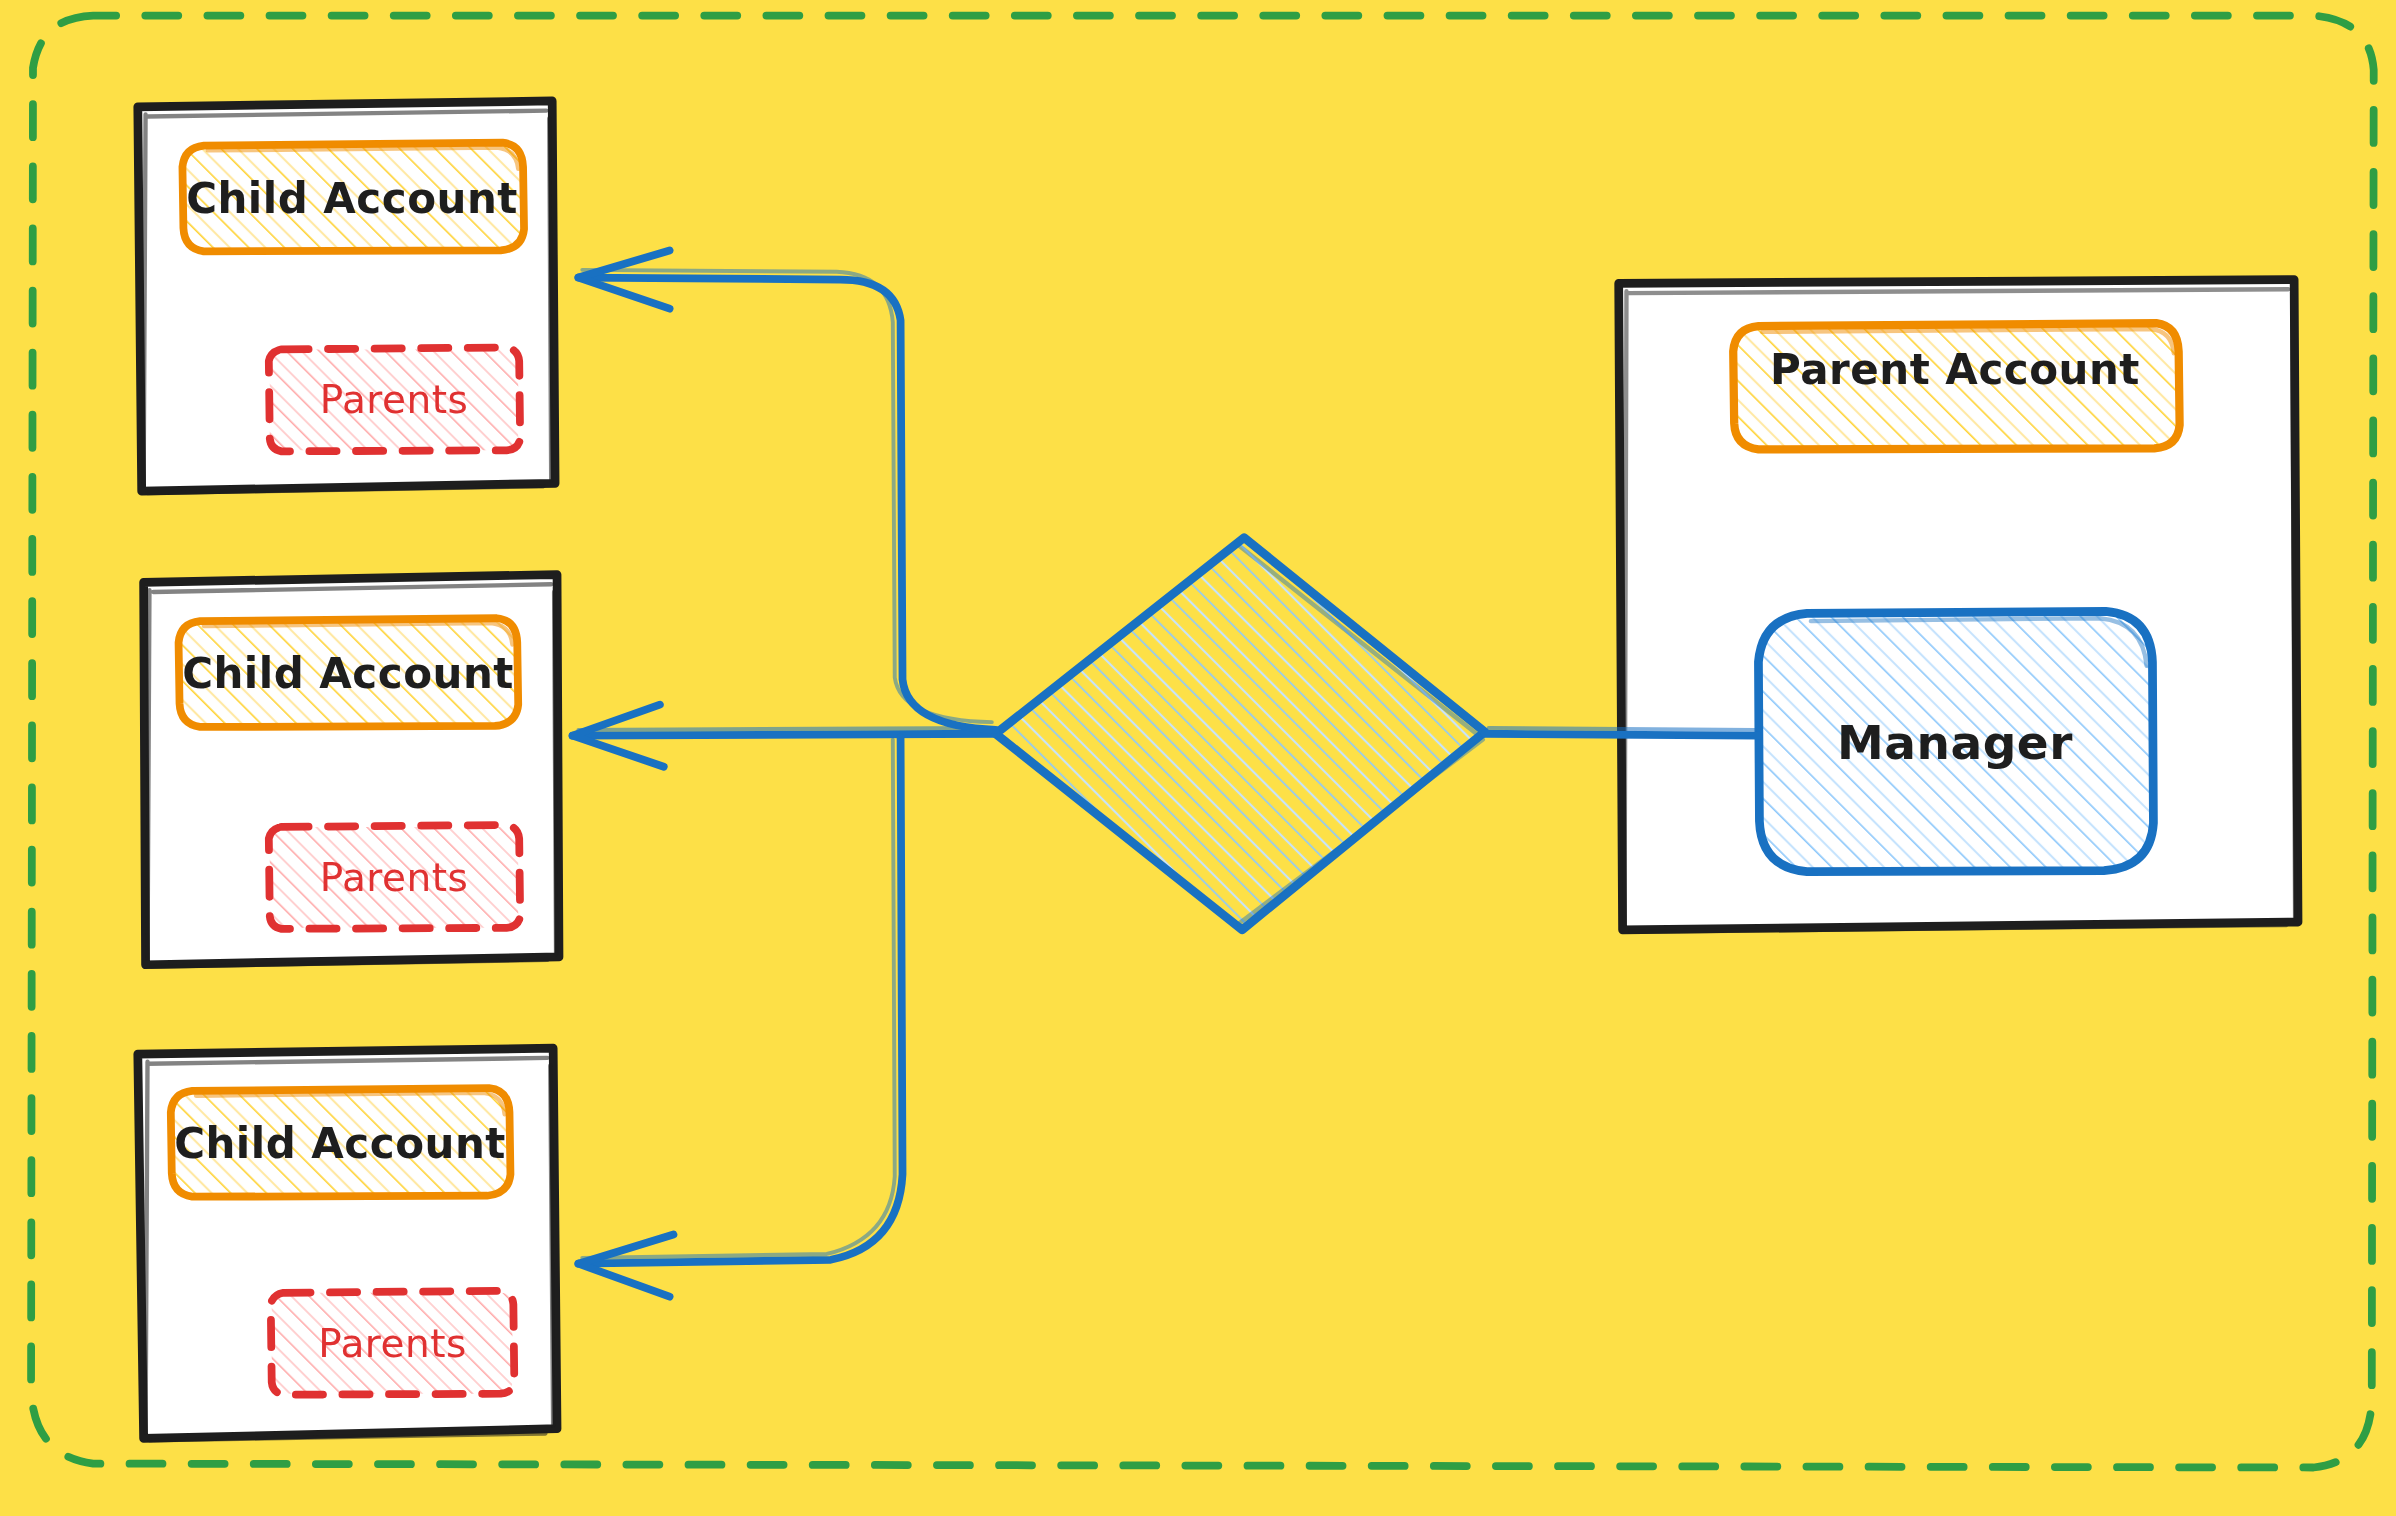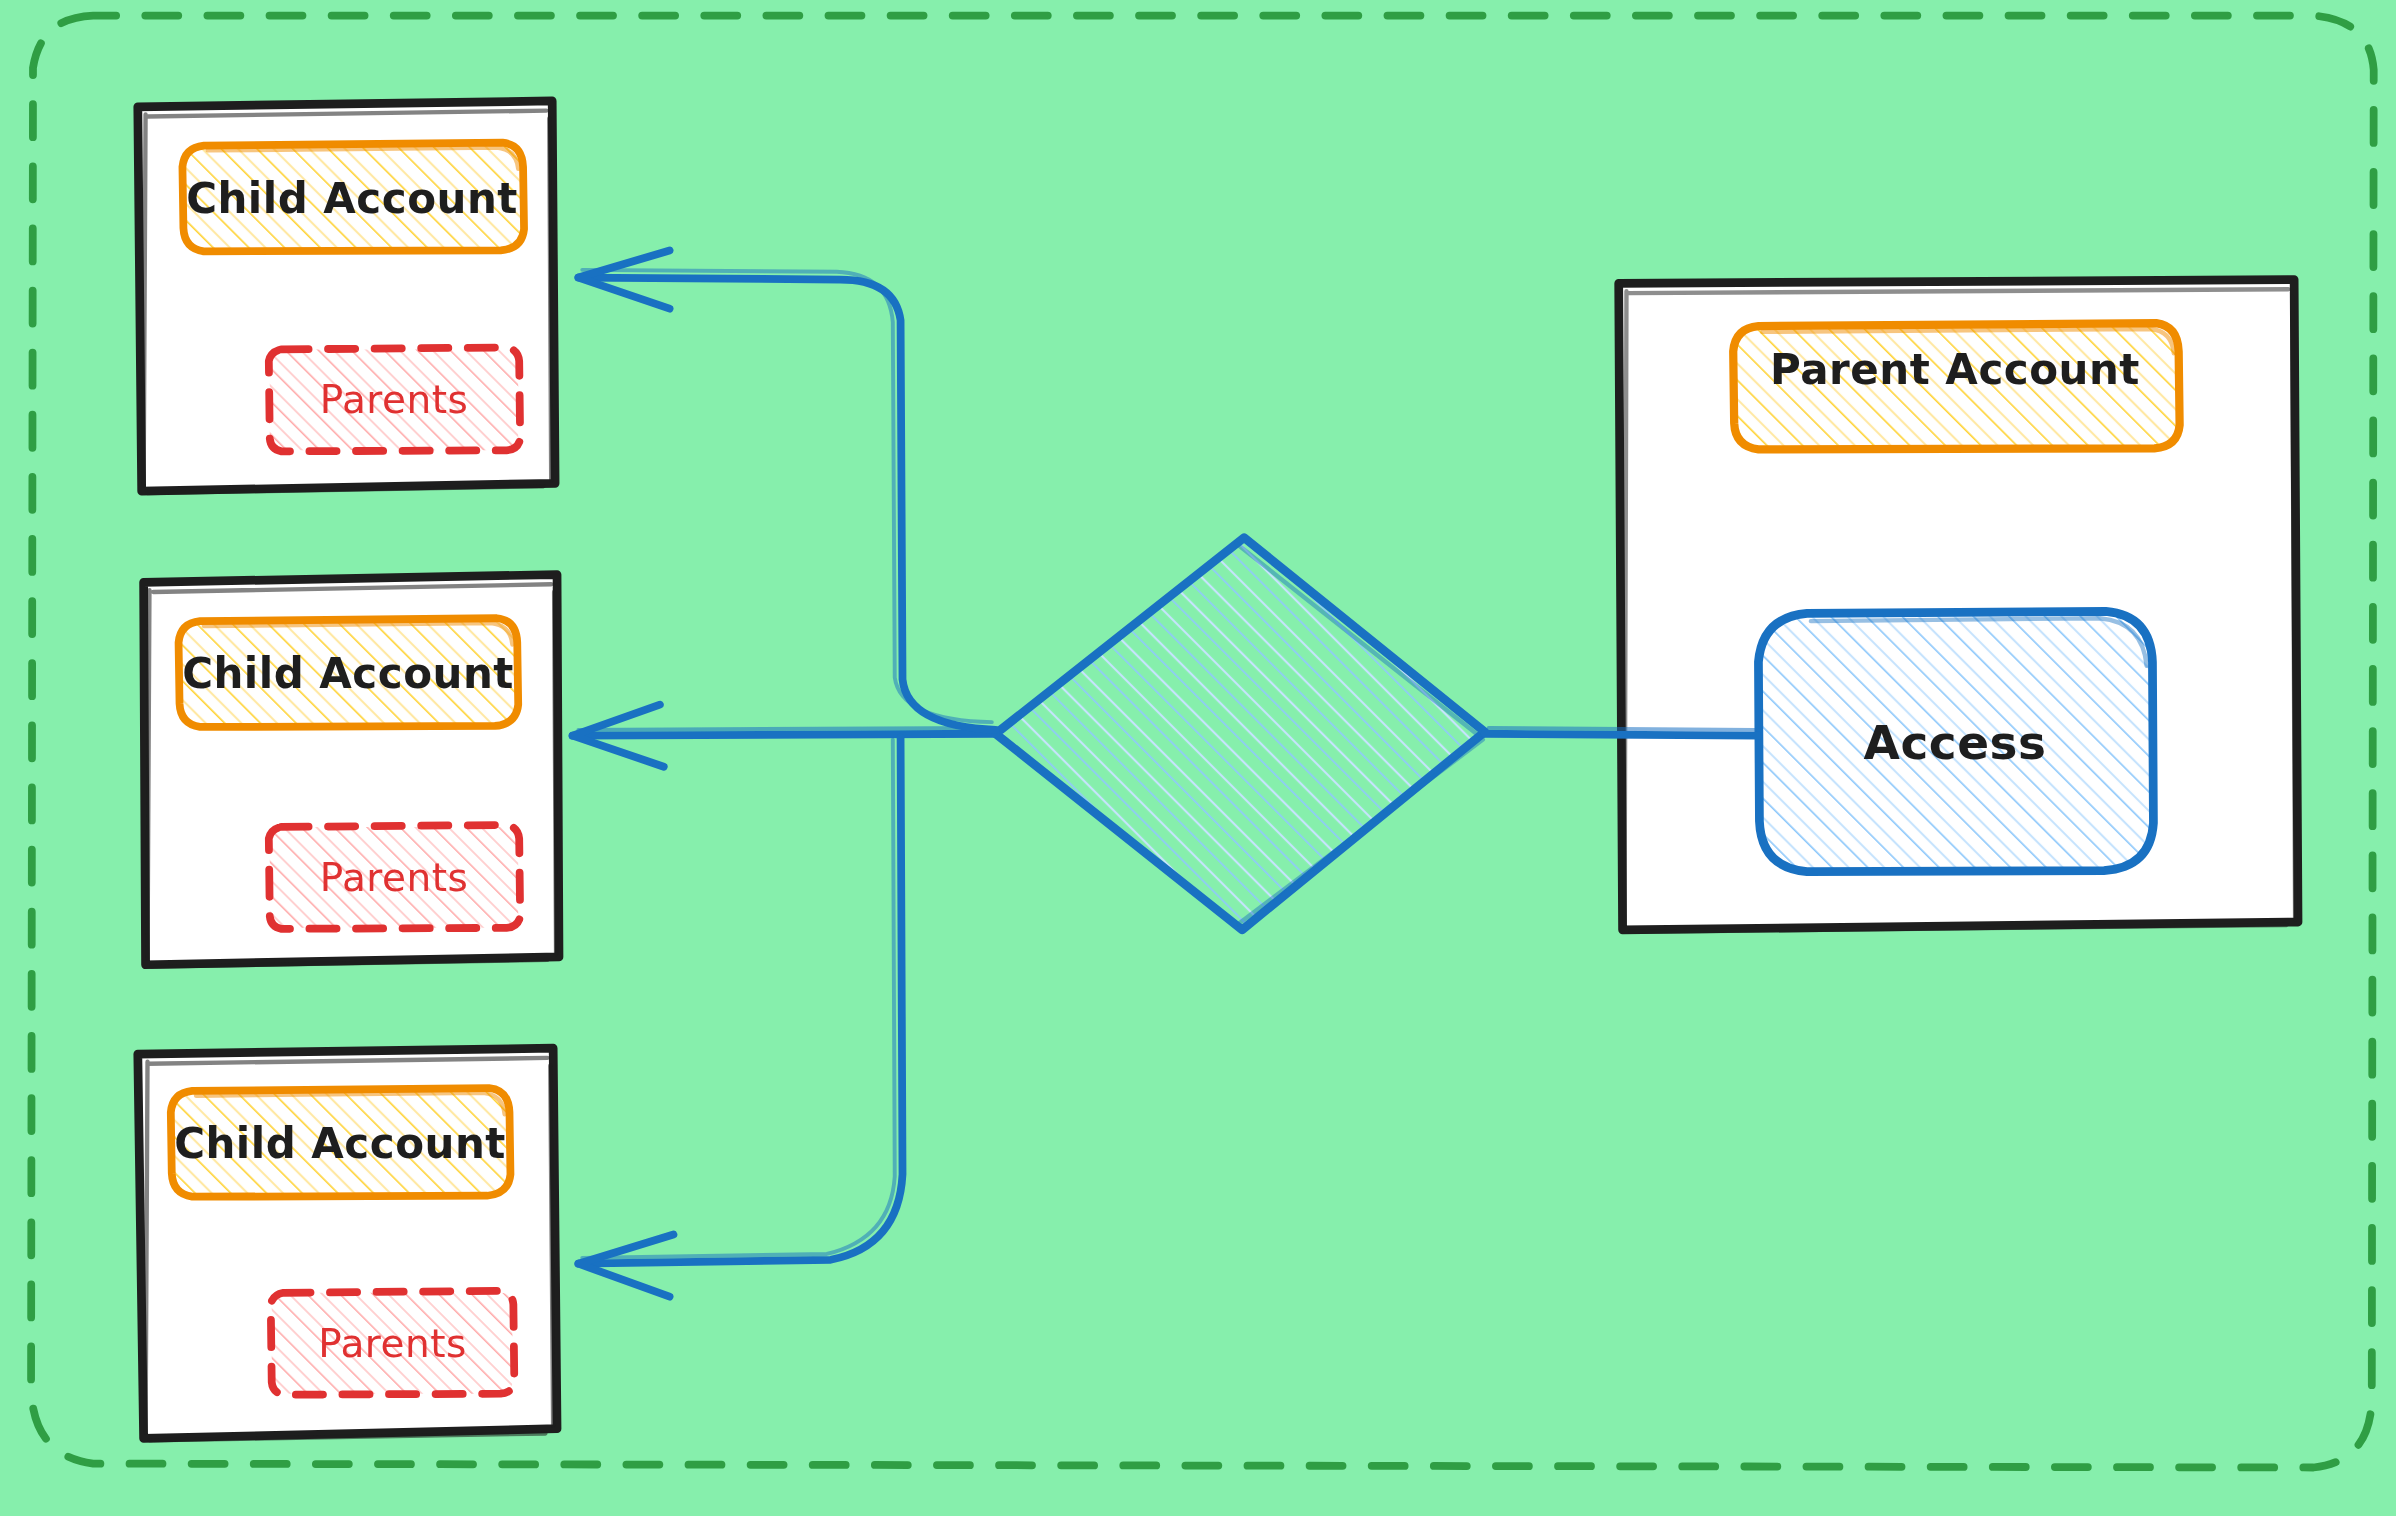--- a/index.html
+++ b/index.html
@@ -4,21 +4,21 @@
 <style>
   html, body {
     margin: 0;
     padding: 0;
     background: #ffffff;
   }
   #canvas {
     position: relative;
     width: 2397px;
     height: 1517px;
-    background: #86efac;
+    background: #fde047;
     overflow: hidden;
     font-family: "DejaVu Sans", sans-serif;
   }
   #scene {
     position: absolute;
     inset: 0;
     width: 100%;
     height: 100%;
   }
   .lbl {
@@ -161,16 +161,16 @@
   <div class="lbl lbl-dark t-child" style="left:182px; top:146px; width:340px; height:105px;">Child Account</div>
   <div class="lbl lbl-red t-parents" style="left:270px; top:349px; width:248px; height:101px;">Parents</div>
 
   <div class="lbl lbl-dark t-child" style="left:179px; top:621px; width:338px; height:105px;">Child Account</div>
   <div class="lbl lbl-red t-parents" style="left:270px; top:827px; width:248px; height:101px;">Parents</div>
 
   <div class="lbl lbl-dark t-child" style="left:171px; top:1091px; width:338px; height:105px;">Child Account</div>
   <div class="lbl lbl-red t-parents" style="left:272px; top:1293px; width:241px; height:101px;">Parents</div>
 
   <div class="lbl lbl-dark t-parent" style="left:1733px; top:308px; width:444px; height:122px;">Parent Account</div>
-  <div class="lbl lbl-dark t-manager" style="left:1758px; top:613px; width:394px; height:258px;">Access</div>
+  <div class="lbl lbl-dark t-manager" style="left:1758px; top:613px; width:394px; height:258px;">Manager</div>
 
 </div>
 
 
 </body></html>

